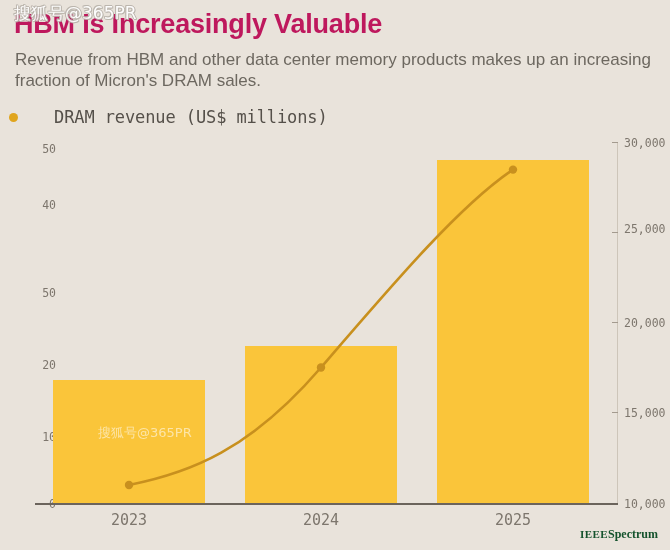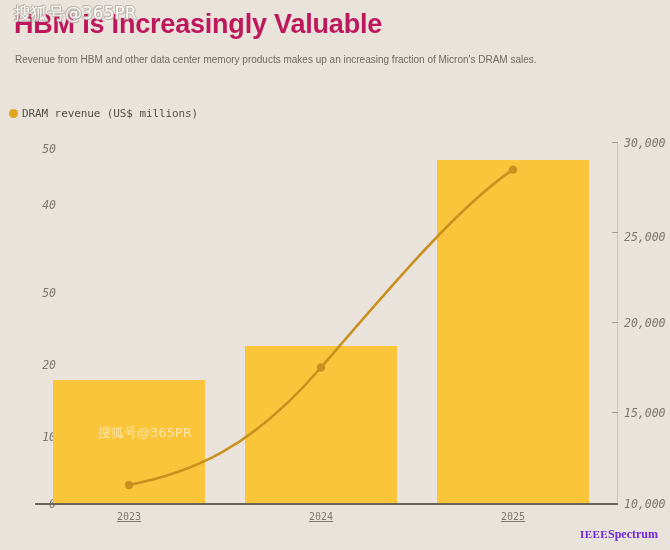--- a/index.html
+++ b/index.html
@@ -60,21 +60,21 @@
     color: #be185d;
     letter-spacing: -0.2px;
     white-space: nowrap;
     font-weight: bold;
   }
   .subtitle {
     position: absolute;
     left: 15px;
     top: 49px;
     width: 640px;
-    font-size: 10px;
+    font-size: 17px;
     line-height: 21px;
     color: #6d6860;
   }
 
   
   .legend {
     position: absolute;
     left: 9px;
     top: 107px;
     display: flex;
@@ -89,40 +89,40 @@
   }
   .legend-swatch {
     width: 9px;
     height: 9px;
     border-radius: 50%;
     display: inline-block;
     flex: 0 0 auto;
   }
   .legend-label {
     font-family: "DejaVu Sans Mono", monospace;
-    font-size: 11px;
+    font-size: 17px;
     color: #55504a;
     letter-spacing: -0.1px;
+    margin-left: 32px;
   }
 
   
   #plot {
     position: absolute;
     left: 0;
     top: 130px;
     width: 670px;
     height: 390px;
   }
 
   .ytick-left, .ytick-right {
     position: absolute;
     font-family: "DejaVu Sans Mono", monospace;
     font-size: 11.5px;
     color: #7d766d;
-    font-style: italic;
   }
   .ytick-left  { right: 614px; text-align: right; }
   .ytick-right { left: 624px;  text-align: center; }
 
   .tick-mark-right {
     position: absolute;
     left: 612px;
     width: 6px;
     height: 1px;
     background: #a39a8e;
@@ -143,25 +143,24 @@
     top: 373px;
     width: 583px;
     height: 2px;
     background: #6b645c;
   }
 
   .xtick {
     position: absolute;
     top: 381px;
     font-family: "DejaVu Sans Mono", monospace;
-    font-size: 10px;
+    font-size: 15px;
     color: #7d766d;
     text-align: center;
     transform: translateX(-50%);
-    text-decoration: underline;
   }
 
   .bar {
     position: absolute;
     background: #fac53a;
   }
 
   #series-line {
     position: absolute;
     left: 0; top: 0;
@@ -169,21 +168,21 @@
     height: 390px;
     overflow: visible;
   }
 
   .source {
     position: absolute;
     right: 12px;
     top: 527px;
     font-size: 12px;
     font-weight: bold;
-    color: #6d28d9;
+    color: #14532d;
     font-family: "Liberation Serif", serif;
     text-align: right;
   }
   .source .ieee { font-size: 11px; letter-spacing: .4px; }
 </style>
 </head>
 <body>
 
 <div id="figure">
 
@@ -211,21 +210,21 @@
     <div class="ytick-left" style="top:300px">10</div>
     <div class="ytick-left" style="top:367px">0</div>
 
     <div class="tick-mark-right" style="top:12px"></div>
     <div class="tick-mark-right" style="top:102px"></div>
     <div class="tick-mark-right" style="top:192px"></div>
     <div class="tick-mark-right" style="top:282px"></div>
     <div class="tick-mark-right" style="top:373px"></div>
 
     <div class="ytick-right" style="top:6px">30,000</div>
-    <div class="ytick-right" style="top:100px">25,000</div>
+    <div class="ytick-right" style="top:92px">25,000</div>
     <div class="ytick-right" style="top:186px">20,000</div>
     <div class="ytick-right" style="top:276px">15,000</div>
     <div class="ytick-right" style="top:367px">10,000</div>
 
     <div class="bar" style="left:53px;  width:152px; top:250.2px; height:122.8px;"></div>
     <div class="bar" style="left:245px; width:152px; top:216.3px; height:156.7px;"></div>
     <div class="bar" style="left:437px; width:152px; top:29.9px;  height:343.1px;"></div>
 
     <svg id="series-line" viewBox="0 0 670 390" preserveAspectRatio="none">
       <path d="M 129,355.0 C 190,343 250,320 321,237.5 C 392,155 460,75 513,39.6" fill="none" stroke="#c8901e" stroke-width="2.6" stroke-linecap="round" stroke-linejoin="round"></path>

